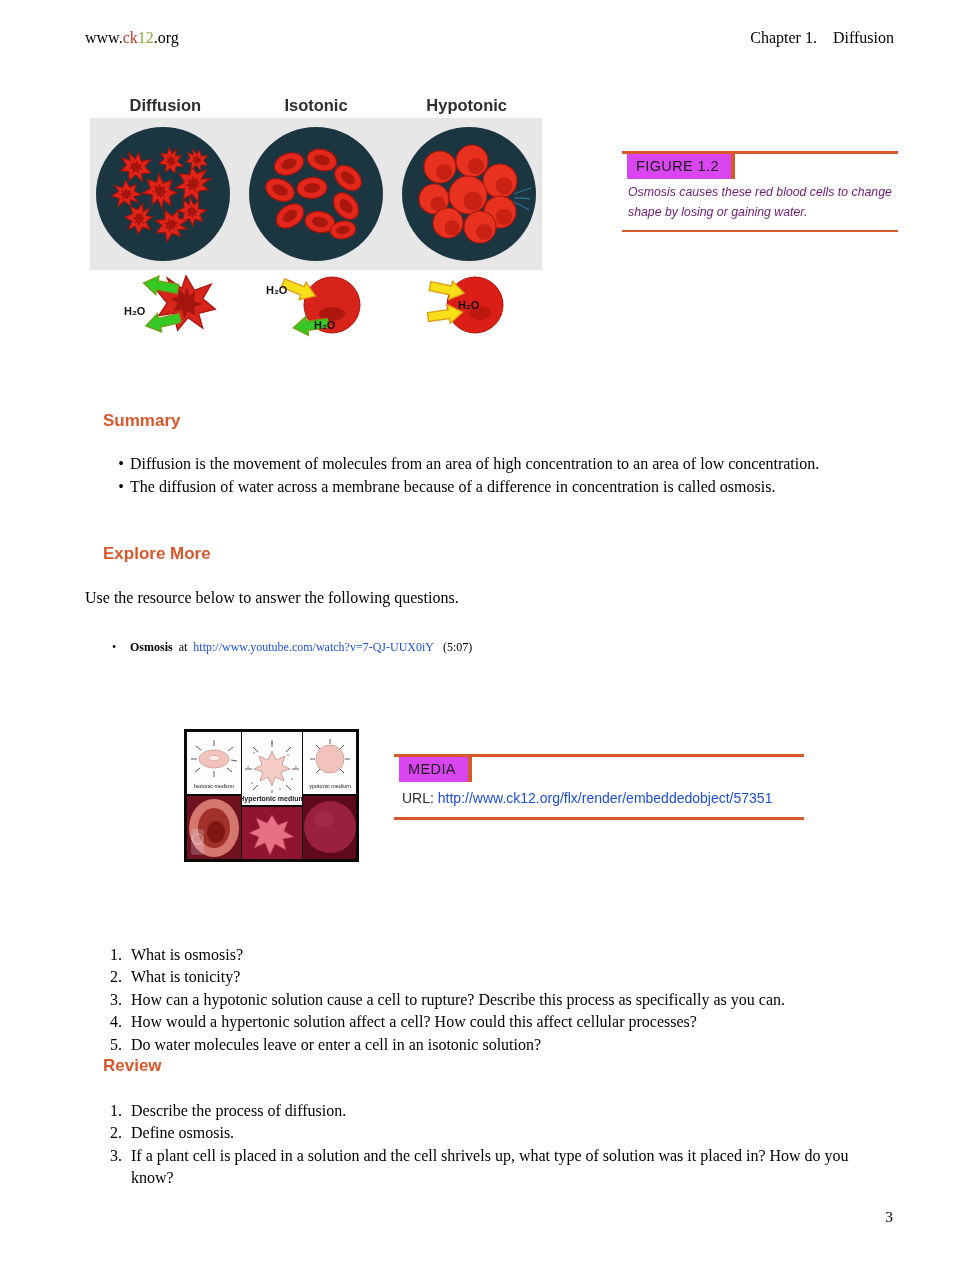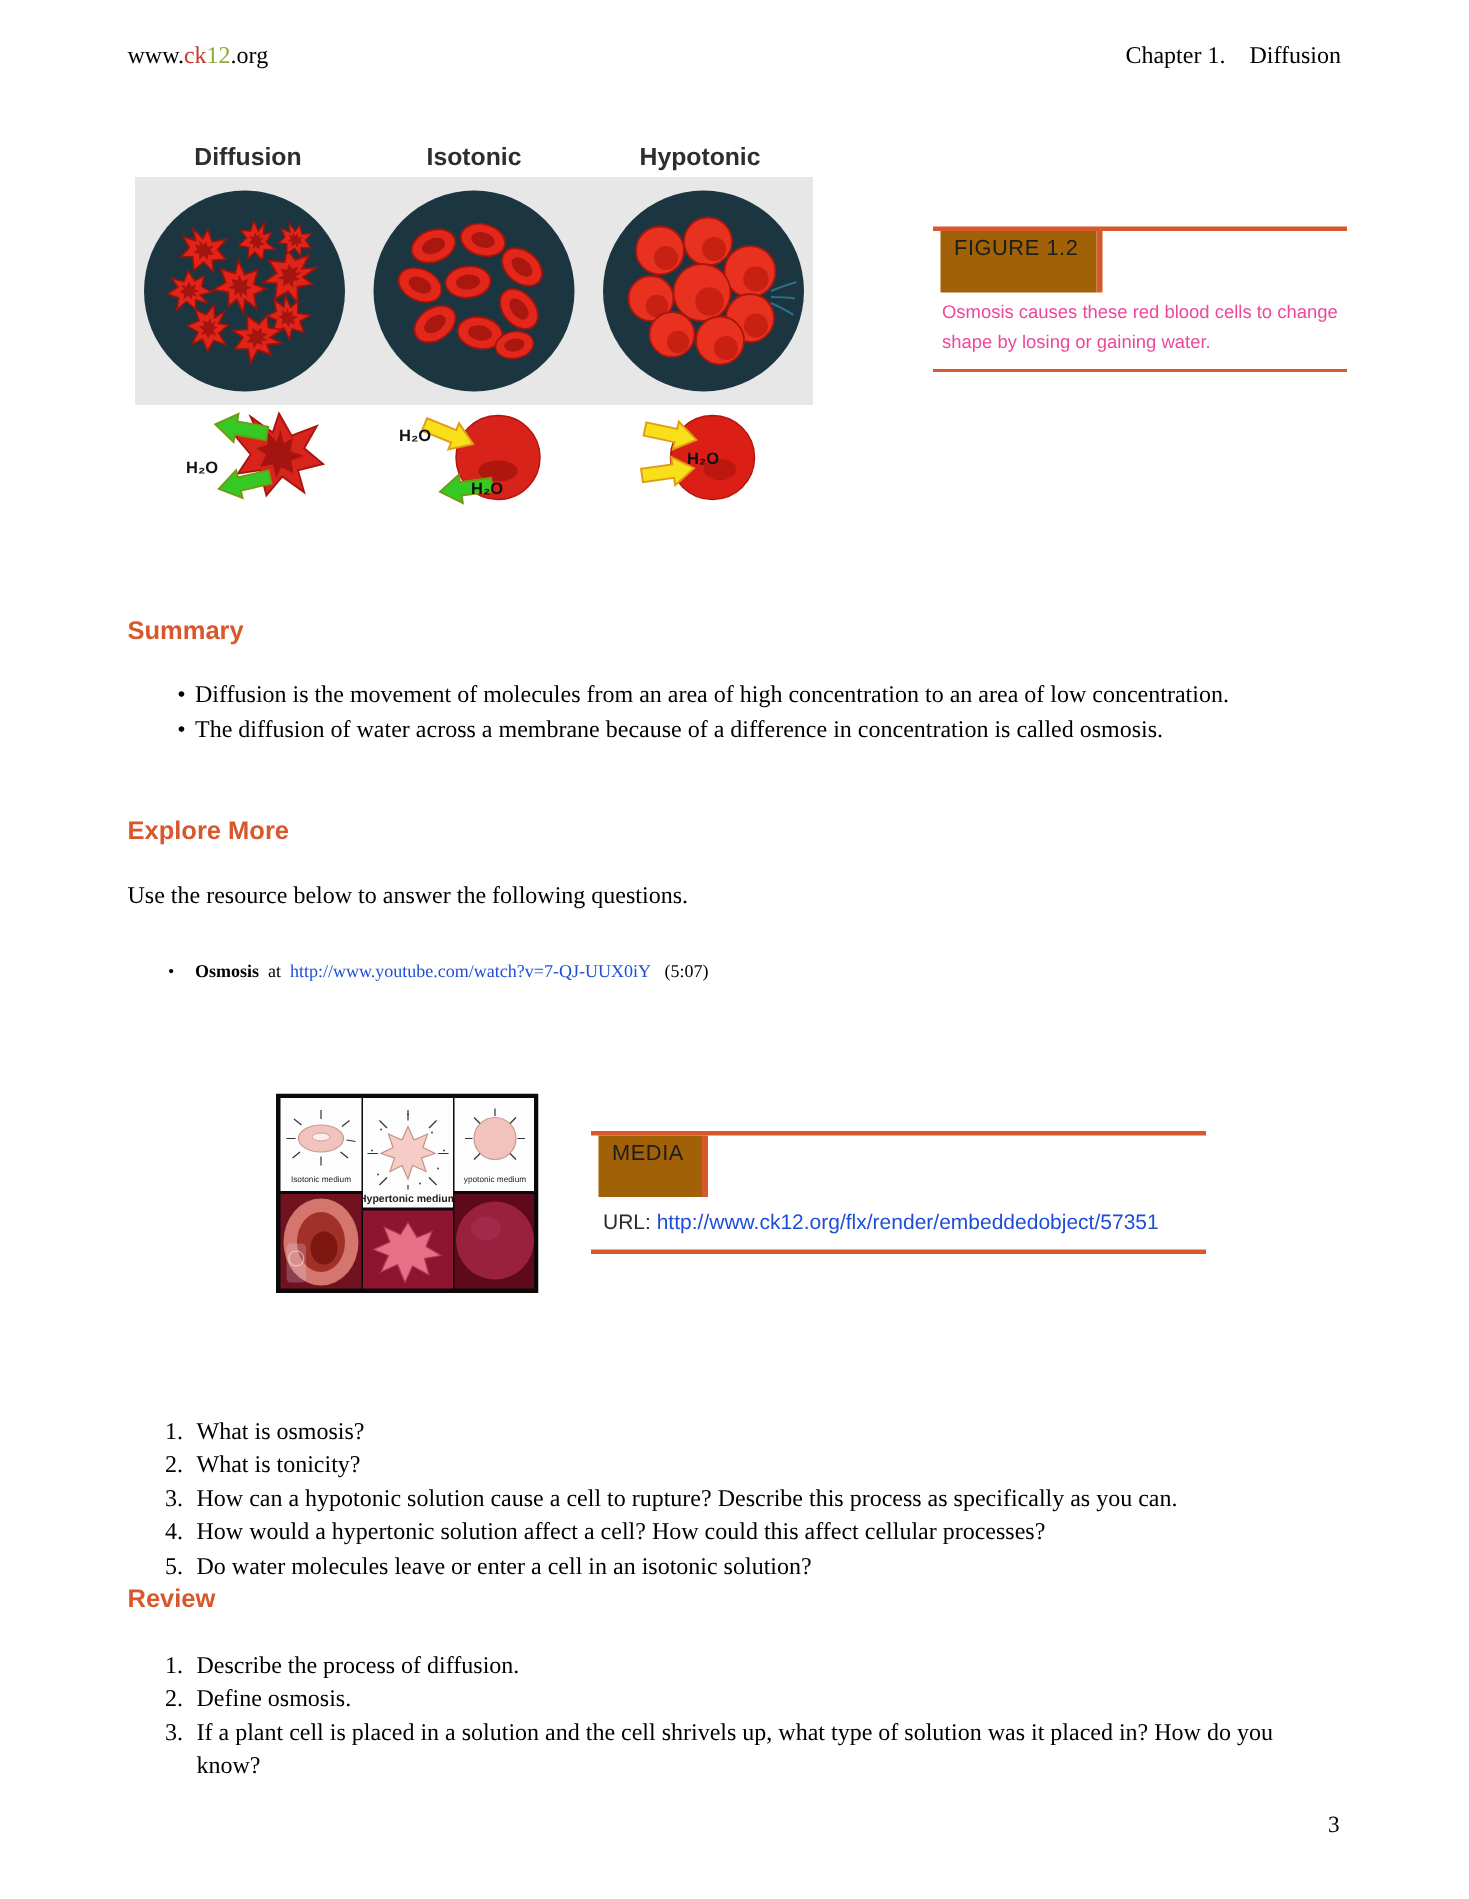--- a/index.html
+++ b/index.html
@@ -20,28 +20,28 @@
   .fig-mini{position:absolute;left:90px;top:272px;}
   .h2o{font-family:"Liberation Sans",sans-serif;font-weight:700;font-size:11px;fill:#111;}
 
   
   .capbox{position:absolute;font-family:"Liberation Sans",sans-serif;}
   #figbox{left:622px;top:151px;width:276px;}
   #mediabox{left:394px;top:754px;width:410px;}
   .boxline{height:3px;background:#D6582B;}
   .boxline.bottom{height:2.5px;}
   .tagrow{display:flex;align-items:stretch;margin-left:5px;}
-  .tag{background:#a16207;color:#1d1d1d;font-size:14.5px;padding:4px 12px 21px 9px;letter-spacing:.4px;}
+  .tag{background:#d946ef;color:#1d1d1d;font-size:14.5px;padding:4px 12px 5px 9px;letter-spacing:.4px;}
   .tagbar{width:4px;background:#D6582B;}
-  .figcaption{font-size:12.3px;line-height:1.62;color:#ec4899;padding:4px 2px 7px 6px;}
+  .figcaption{font-size:12.3px;line-height:1.62;color:#701a75;padding:4px 2px 7px 6px;font-style:italic;}
   .media-caption{font-size:14px;color:#2b2b2b;line-height:1.58;padding:5px 2px 8px 8px;}
   a.link{color:#1d4ed8;text-decoration:none;cursor:pointer;}
 
   
-  .section-heading{position:absolute;left:85px;font-family:"Liberation Sans",sans-serif;
+  .section-heading{position:absolute;left:103px;font-family:"Liberation Sans",sans-serif;
       font-weight:700;font-size:17px;color:#D9572B;}
   #summary-heading{top:411px;} #explore-heading{top:544px;} #review-heading{top:1056px;}
 
   
   .bullet-list{position:absolute;left:112px;width:795px;font-size:16px;line-height:23px;}
   #summary-list{top:452px;text-align:center;}
   .bullet-item{display:flex;}
   .bullet-item::before{content:"\2022";width:18px;flex:none;}
   #explore-intro{position:absolute;left:85px;top:589px;font-size:16px;}
   #resource-row{position:absolute;left:112px;top:640px;font-size:12px;display:flex;}

